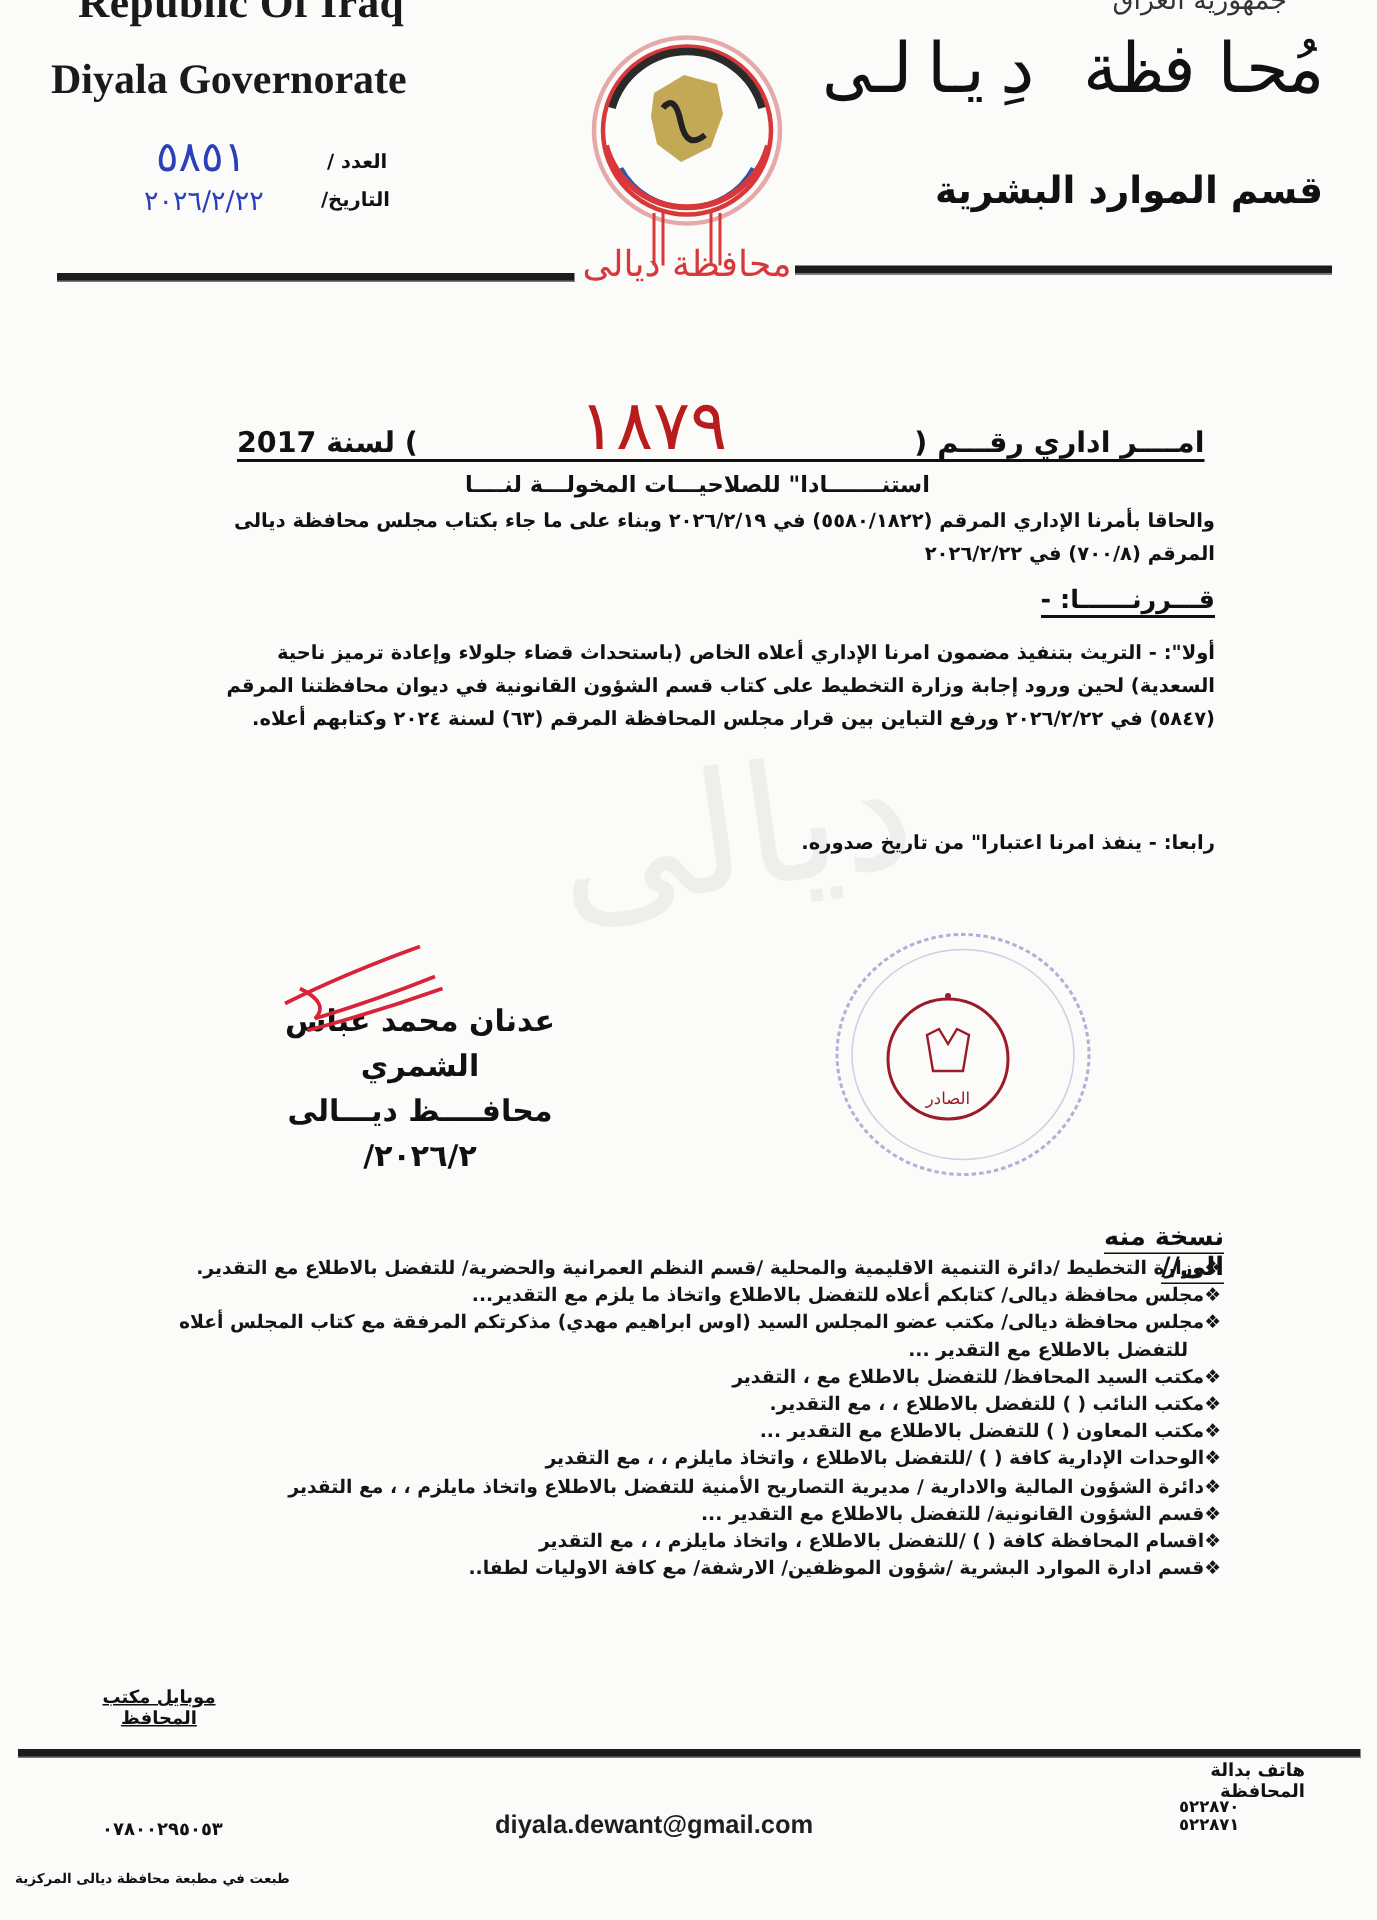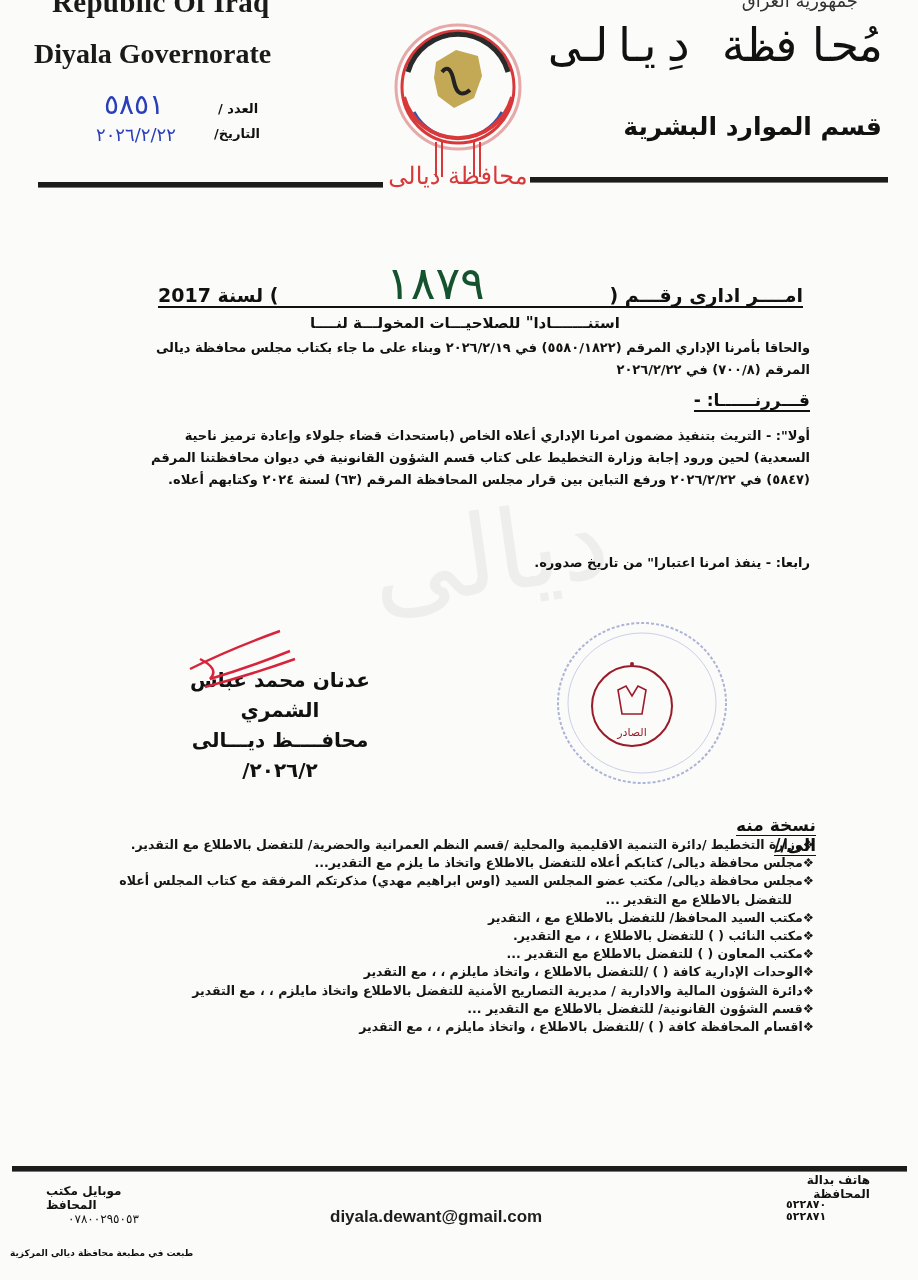--- a/index.html
+++ b/index.html
@@ -61,21 +61,21 @@
 
   <div class="abs hr-thick" style="left:38px; top:182px; width:345px;"></div>
   <div class="abs hr-thick" style="left:530px; top:177px; width:358px;"></div>
 </div>
 
 <div class="abs" style="left:370px; top:490px; font-family:'DejaVu Serif', serif; font-size:110px; color:#eeeeec; direction:rtl; transform:rotate(-8deg);">ديالى</div>
 
 <div class="abs rtl" style="left:158px; top:262px; width:645px; height:48px;">
   <div class="abs underline" style="left:0; top:44px; width:645px;"></div>
   <span class="abs" style="right:0; top:22px; font-size:19px; font-weight:bold; direction:rtl;">امــــر اداري رقـــم (</span>
-  <span class="abs hand" style="left:228px; top:-6px; font-size:46px; letter-spacing:14px; direction:rtl; color:#14532d;">١٨٧٩</span>
+  <span class="abs hand" style="left:228px; top:-6px; font-size:46px; letter-spacing:14px; direction:rtl; color:#b91c1c;">١٨٧٩</span>
   <span class="abs" style="left:0; top:22px; font-size:19px; font-weight:bold; direction:rtl;">) لسنة 2017</span>
 </div>
 
 <div class="abs" style="left:290px; top:314px; width:350px; text-align:center; font-size:15px; font-weight:bold; direction:rtl;">استنـــــــادا" للصلاحيـــات المخولـــة لنــــا</div>
 
 <div class="abs rtl body-text" style="left:132px; top:337px; width:678px;">والحاقا بأمرنا الإداري المرقم (٥٥٨٠/١٨٢٢) في ٢٠٢٦/٢/١٩ وبناء على ما جاء بكتاب مجلس محافظة ديالى المرقم (٧٠٠/٨) في ٢٠٢٦/٢/٢٢</div>
 
 <div class="abs rtl" style="left:640px; top:390px; width:170px; font-size:17px; font-weight:bold;">
   <span class="underline">قـــررنــــــا: -</span>
 </div>
@@ -113,25 +113,26 @@
   <div class="row">❖<span>مجلس محافظة ديالى/ كتابكم أعلاه للتفضل بالاطلاع واتخاذ ما يلزم مع التقدير...</span></div>
   <div class="row">❖<span>مجلس محافظة ديالى/ مكتب عضو المجلس السيد (اوس ابراهيم مهدي) مذكرتكم المرفقة مع كتاب المجلس أعلاه</span></div>
   <div class="row" style="padding-right:22px;"><span>للتفضل بالاطلاع مع التقدير ...</span></div>
   <div class="row">❖<span>مكتب السيد المحافظ/ للتفضل بالاطلاع مع ، التقدير</span></div>
   <div class="row">❖<span>مكتب النائب (                       ) للتفضل بالاطلاع ، ، مع التقدير.</span></div>
   <div class="row">❖<span>مكتب المعاون (                       ) للتفضل بالاطلاع مع التقدير ...</span></div>
   <div class="row">❖<span>الوحدات الإدارية كافة (                 ) /للتفضل بالاطلاع ، واتخاذ مايلزم ، ، مع التقدير</span></div>
   <div class="row">❖<span>دائرة الشؤون المالية والادارية / مديرية التصاريح الأمنية للتفضل بالاطلاع واتخاذ مايلزم ، ، مع التقدير</span></div>
   <div class="row">❖<span>قسم الشؤون القانونية/ للتفضل بالاطلاع مع التقدير ...</span></div>
   <div class="row">❖<span>اقسام المحافظة كافة (                    ) /للتفضل بالاطلاع ، واتخاذ مايلزم ، ، مع التقدير</span></div>
+  <div class="row">❖<span>قسم ادارة الموارد البشرية /شؤون الموظفين/ الارشفة/ مع كافة الاوليات لطفا..</span></div>
 </div>
 
 <div class="abs hr-thick" style="left:12px; top:1166px; width:895px;"></div>
 
-<div class="abs footer-small" style="left:46px; top:1184px; width:120px; text-align:left; font-size:12px;">موبايل مكتب المحافظ</div>
-<div class="abs" style="left:68px; top:1212px; font-size:12px; font-weight:normal;">٠٧٨٠٠٢٩٥٠٥٣</div>
+<div class="abs footer-small" style="left:46px; top:1124px; width:120px; text-align:center; font-size:12px;text-decoration:underline;">موبايل مكتب المحافظ</div>
+<div class="abs" style="left:68px; top:1212px; font-size:12px; font-weight:bold;">٠٧٨٠٠٢٩٥٠٥٣</div>
 <div class="abs footer-small" style="left:10px; top:1248px; font-size:9px;">طبعت في مطبعة محافظة ديالى المركزية</div>
 
 <div class="abs" style="left:330px; top:1207px; font-family:'Liberation Sans', sans-serif; font-size:17px; font-weight:bold; color:#1e1e1e;">diyala.dewant@gmail.com</div>
 
 <div class="abs footer-small" style="left:760px; top:1173px; width:110px; text-align:right; font-size:12px;">هاتف بدالة المحافظة</div>
 <div class="abs" style="left:786px; top:1198px; font-size:11px; font-weight:bold;">٥٢٢٨٧٠</div>
 <div class="abs" style="left:786px; top:1210px; font-size:11px; font-weight:bold;">٥٢٢٨٧١</div>
 
 </body></html>

